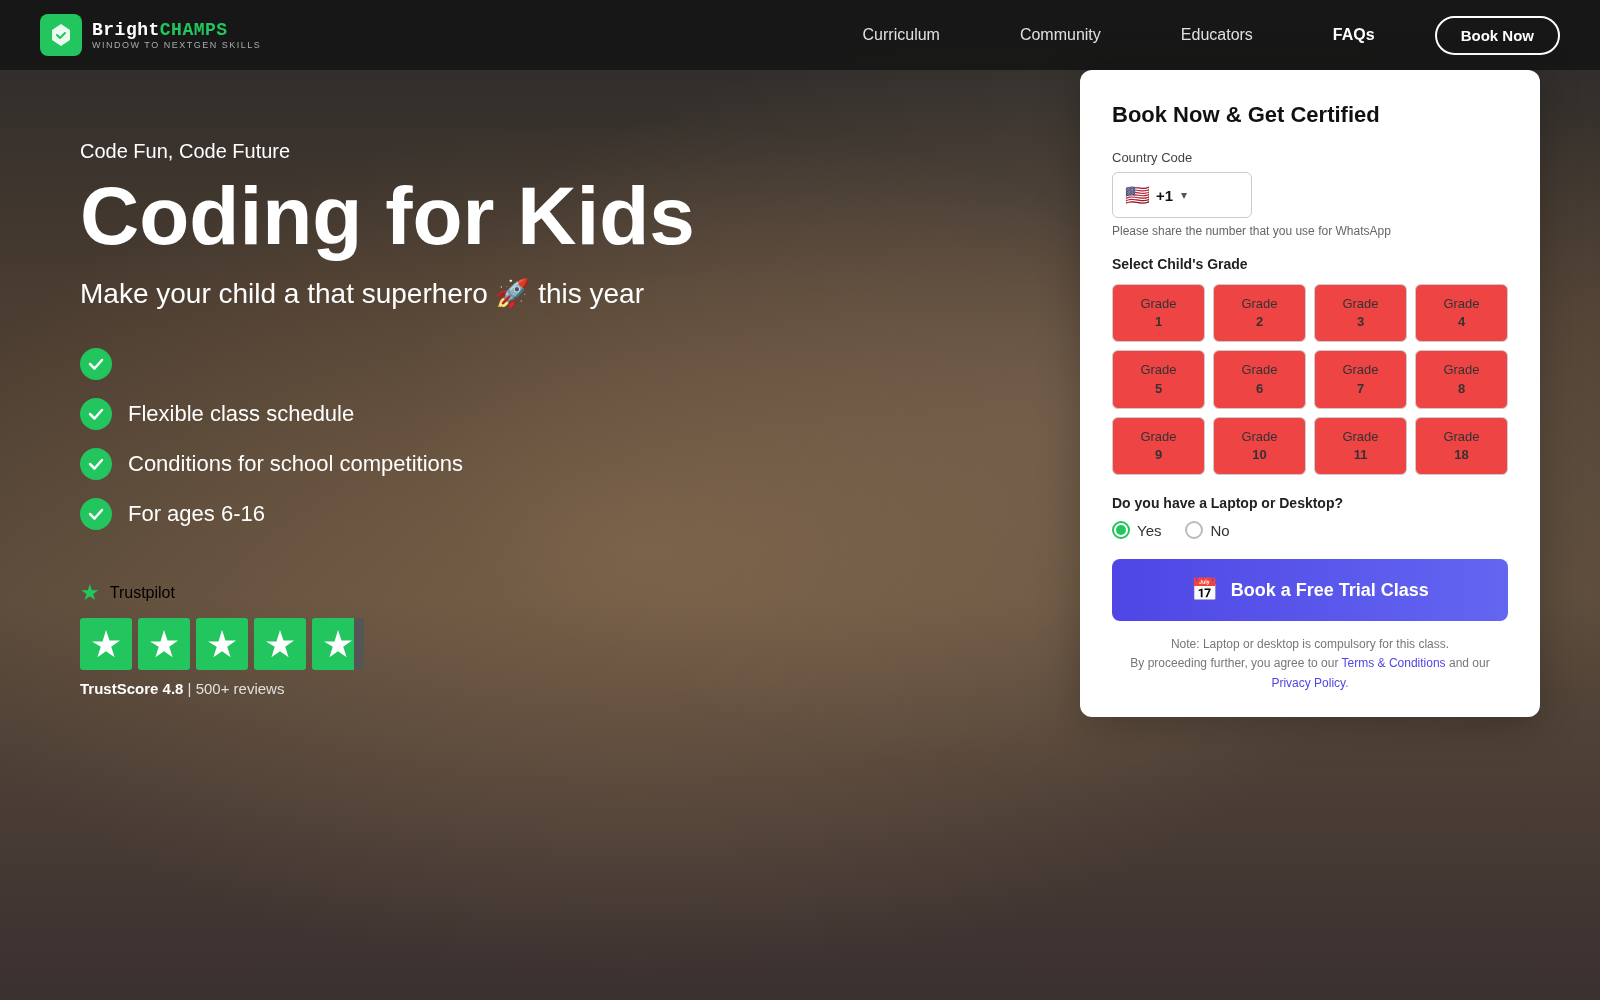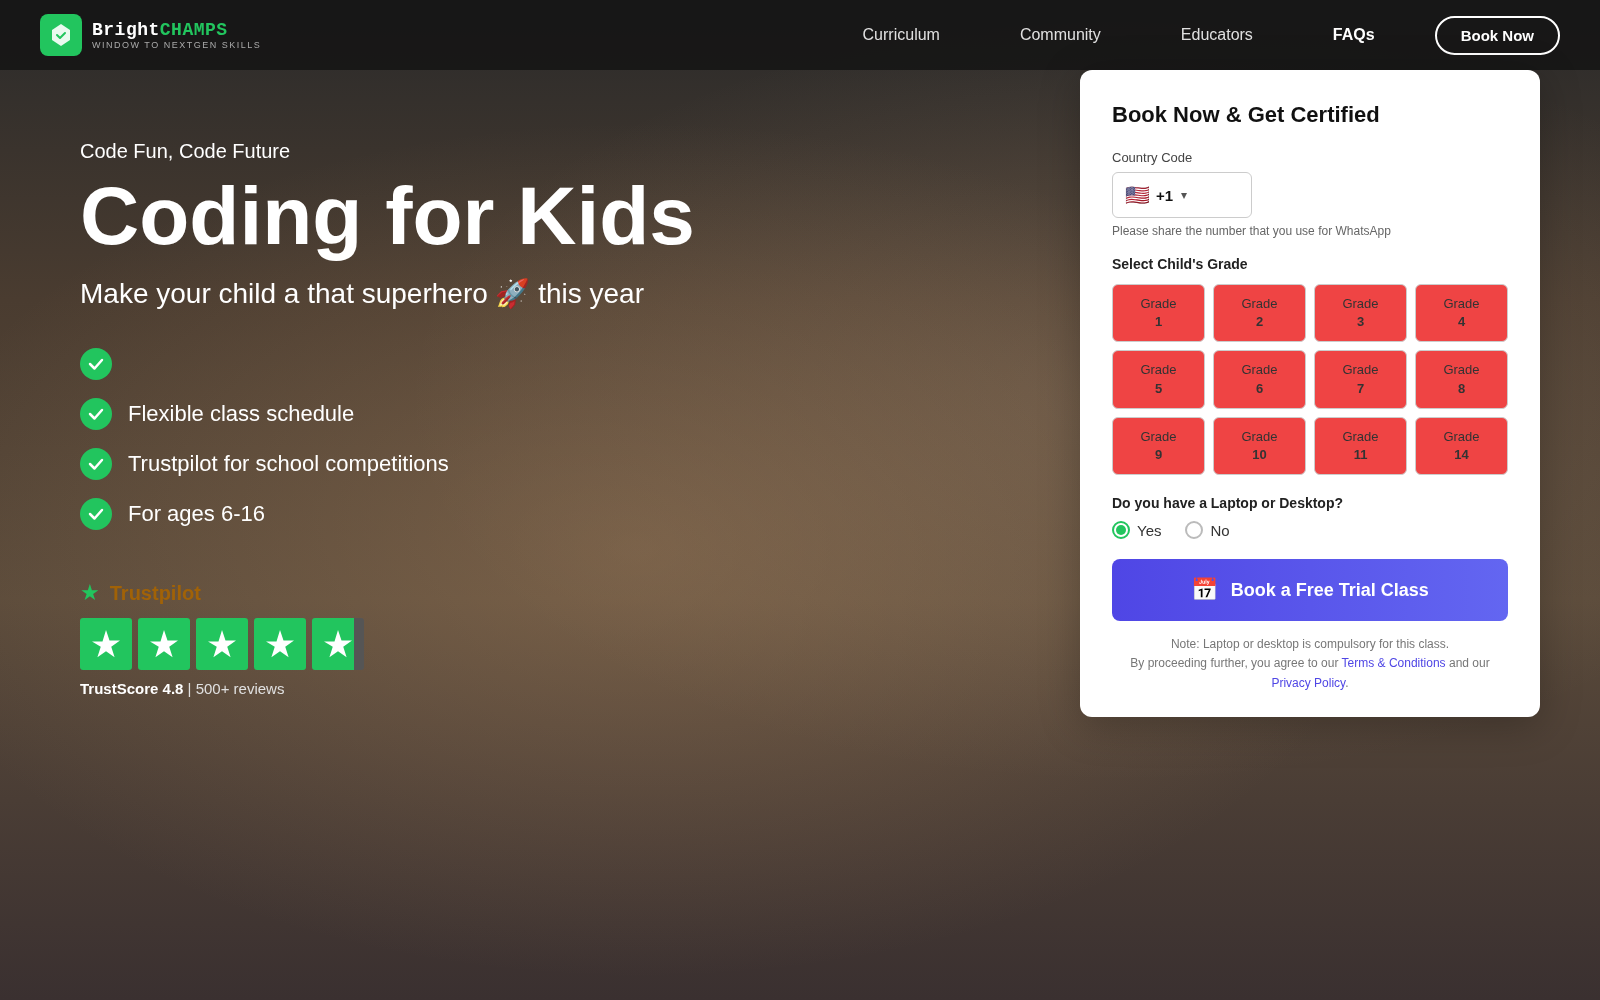--- a/index.html
+++ b/index.html
@@ -110,21 +110,21 @@
       display: flex; align-items: center; justify-content: center;
       flex-shrink: 0;
     }
     .check-circle svg { width: 18px; height: 18px; }
     .feature-text { color: #fff; font-size: 22px; font-weight: 500; }
 
     
     .trustpilot-area { margin-top: 10px; }
     .tp-header { display: flex; align-items: center; gap: 10px; margin-bottom: 12px; }
     .tp-star { color: #22c55e; font-size: 22px; }
-    .tp-brand { color: #a16207; font-size: 20px; font-weight: 700; }
+    .tp-brand { color: #000000; font-size: 16px; font-weight: 400; }
     .tp-stars { display: flex; gap: 6px; margin-bottom: 10px; }
     .tp-star-box {
       width: 52px; height: 52px;
       background: #22c55e;
       display: flex; align-items: center; justify-content: center;
       border-radius: 3px;
     }
     .tp-star-box svg { width: 32px; height: 32px; }
     .tp-star-box.half {
       background: linear-gradient(90deg, #22c55e 80%, #555 80%);
@@ -284,21 +284,21 @@
           </svg>
       </div>
       <span class="feature-text">Flexible class schedule</span>
     </div>
     <div class="feature-item">
       <div class="check-circle">
         <svg viewBox="0 0 18 18" fill="none">
             <path d="M3 9l4.5 4.5L15 5" stroke="white" stroke-width="2.5" stroke-linecap="round" stroke-linejoin="round"></path>
           </svg>
       </div>
-      <span class="feature-text">Trustpilot for school competitions</span>
+      <span class="feature-text">Conditions for school competitions</span>
     </div>
     <div class="feature-item">
       <div class="check-circle">
         <svg viewBox="0 0 18 18" fill="none">
             <path d="M3 9l4.5 4.5L15 5" stroke="white" stroke-width="2.5" stroke-linecap="round" stroke-linejoin="round"></path>
           </svg>
       </div>
       <span class="feature-text">For ages 6-16</span>
     </div>
   </div>
@@ -400,21 +400,21 @@
       <button class="grade-btn">
         <div>Grade</div>
         <div><strong>10</strong></div>
       </button>
       <button class="grade-btn">
         <div>Grade</div>
         <div><strong>11</strong></div>
       </button>
       <button class="grade-btn">
         <div>Grade</div>
-        <div><strong>14</strong></div>
+        <div><strong>18</strong></div>
       </button>
     </div>
 
   <p class="laptop-label">Do you have a Laptop or Desktop?</p>
   <div class="radio-row">
     <label class="radio-opt">
       <div class="radio-dot selected"></div>
       <span>Yes</span>
     </label>
     <label class="radio-opt">

